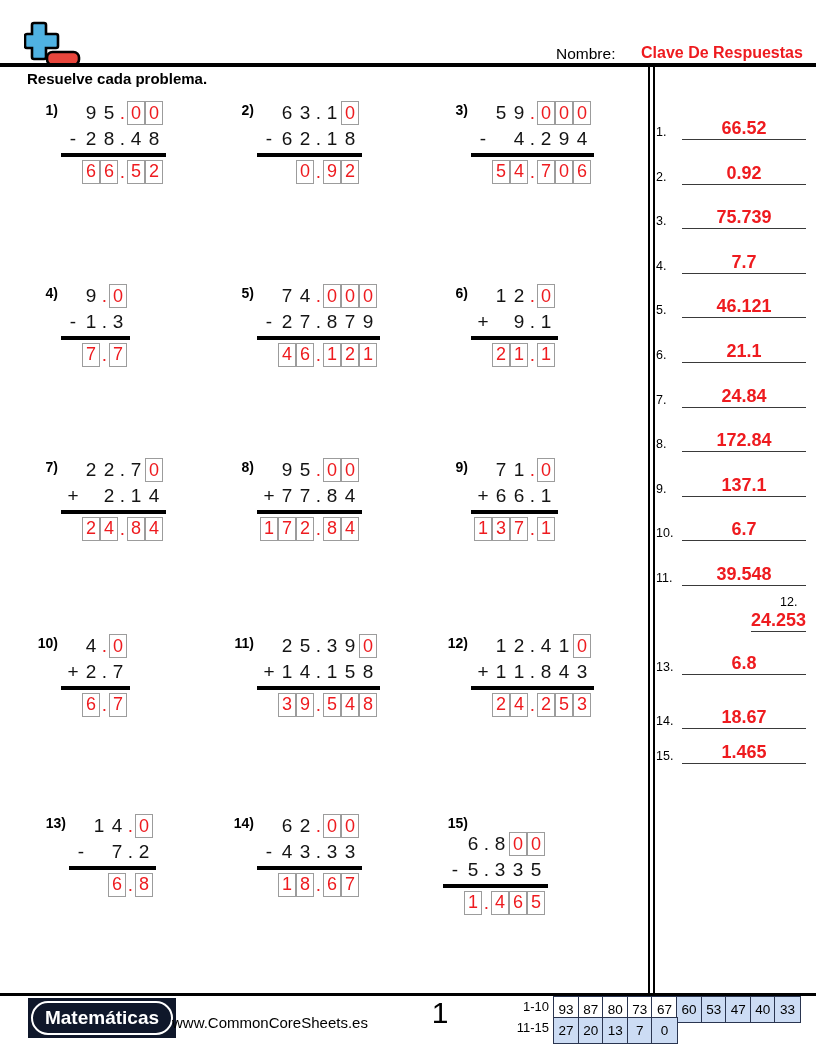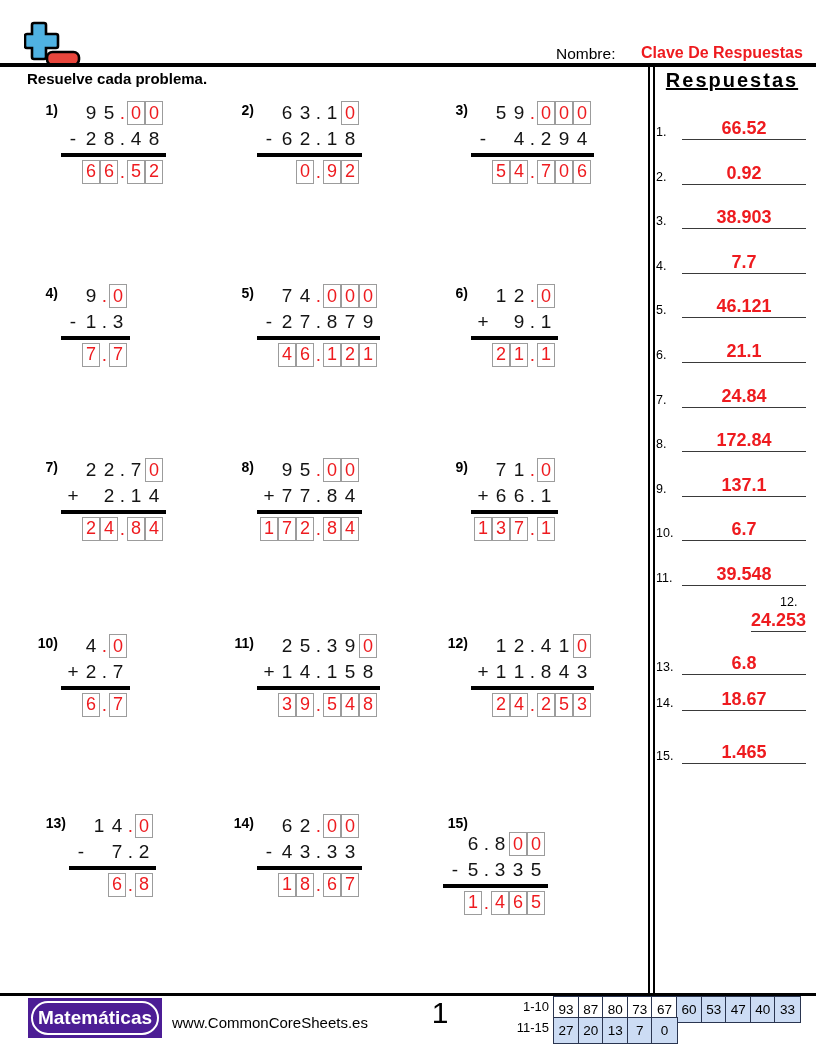--- a/index.html
+++ b/index.html
@@ -34,21 +34,21 @@
   
   .resp-title{position:absolute;left:656px;top:69px;width:152px;text-align:center;
               font-size:20px;font-weight:bold;letter-spacing:2px;text-decoration:underline;white-space:nowrap;}
   .ans-item{position:absolute;left:656px;width:150px;height:36px;display:flex;align-items:flex-end;}
   .ans-num{width:26px;font-size:12.5px;flex:none;padding-bottom:1px;}
   .ans-line{flex:1;border-bottom:1.7px solid #3a3a3a;text-align:center;color:var(--red);
             font-weight:bold;font-size:18px;}
 
   
   .footer-rule{position:absolute;left:0;top:993px;width:816px;height:3px;background:#000;}
-  .brand-box{position:absolute;left:28px;top:998px;width:134px;height:40px;background:#4c1d95;}
+  .brand-box{position:absolute;left:28px;top:998px;width:148px;height:40px;background:#0f172a;}
   .brand-pill{position:absolute;left:3px;top:3px;right:3px;bottom:3px;border:2.5px solid #fff;
               border-radius:999px;display:flex;align-items:center;justify-content:center;
               color:#fff;font-weight:bold;font-size:19px;white-space:nowrap;}
   .site-text{position:absolute;left:172px;top:1014px;font-size:15px;}
   .page-num{position:absolute;left:400px;top:996px;width:80px;text-align:center;font-size:30px;}
   .score-label{position:absolute;width:46px;text-align:right;font-size:13px;}
   .score-row{position:absolute;left:553px;display:flex;}
   .score-cell{width:26.2px;height:27px;box-sizing:border-box;border:1.6px solid #2a3550;
               margin-left:-1.6px;display:flex;align-items:center;justify-content:center;
               font-size:13.5px;background:#fff;flex:none;}
@@ -481,33 +481,32 @@
             <div class="cell box">1</div>
             <div class="cell dot red">.</div>
             <div class="cell box">4</div>
             <div class="cell box">6</div>
             <div class="cell box">5</div>
           </div>
         </div>
       </div>
     </div>
 
-  <div class="resp-title">Respuestas</div>
   <div id="answers">
       <div class="ans-item" style="top: 104px;">
         <div class="ans-num">1.</div>
         <div class="ans-line">66.52</div>
       </div>
       <div class="ans-item" style="top: 148.6px;">
         <div class="ans-num">2.</div>
         <div class="ans-line">0.92</div>
       </div>
       <div class="ans-item" style="top: 193.2px;">
         <div class="ans-num">3.</div>
-        <div class="ans-line">38.903</div>
+        <div class="ans-line">75.739</div>
       </div>
       <div class="ans-item" style="top: 237.8px;">
         <div class="ans-num">4.</div>
         <div class="ans-line">7.7</div>
       </div>
       <div class="ans-item" style="top: 282.4px;">
         <div class="ans-num">5.</div>
         <div class="ans-line">46.121</div>
       </div>
       <div class="ans-item" style="top: 327px;">
@@ -535,21 +534,21 @@
         <div class="ans-line">39.548</div>
       </div>
       <div class="ans-item" style="top: 594.6px; flex-direction: column;">
         <div class="ans-num">12.</div>
         <div class="ans-line">24.253</div>
       </div>
       <div class="ans-item" style="top: 639.2px;">
         <div class="ans-num">13.</div>
         <div class="ans-line">6.8</div>
       </div>
-      <div class="ans-item" style="top: 675px;">
+      <div class="ans-item" style="top: 693px;">
         <div class="ans-num">14.</div>
         <div class="ans-line">18.67</div>
       </div>
       <div class="ans-item" style="top: 728.4px;">
         <div class="ans-num">15.</div>
         <div class="ans-line">1.465</div>
       </div>
     </div>
 
   <div class="footer-rule"></div>

